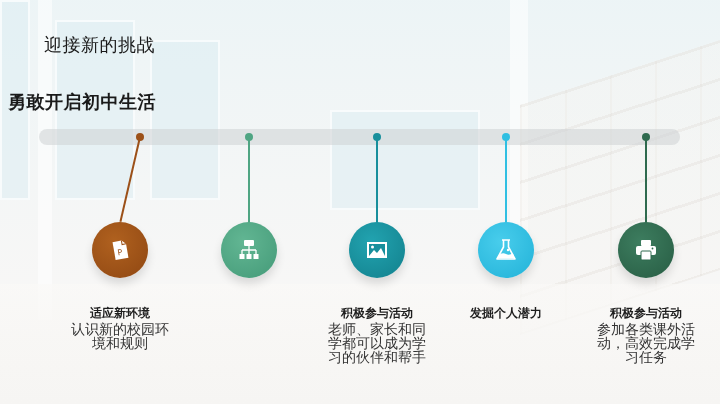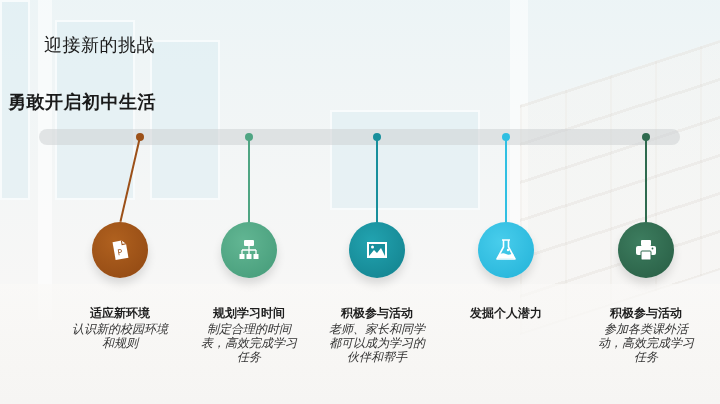--- a/index.html
+++ b/index.html
@@ -47,21 +47,21 @@
       display: flex; align-items: center; justify-content: center;
       box-shadow: 0 6px 10px rgba(0,0,0,0.12);
     }
     .circle svg { width: 26px; height: 26px; }
     .label {
       position: absolute; top: 305px; left: 0; width: 130px; text-align: center;
       font-size: 12px; font-weight: bold; color: #1e1e1e;
     }
     .desc {
       position: absolute; top: 322px; left: 15px; width: 100px; text-align: center;
-      font-size: 12px; line-height: 14px; color: #333; font-style: italic;
+      font-size: 14px; line-height: 14px; color: #333;
     }
   </style>
 </head>
 <body>
 
 <div class="bg">
   <div class="win" style="left:0;top:0;width:30px;height:200px;"></div>
   <div class="win" style="left:55px;top:20px;width:80px;height:180px;"></div>
   <div class="win" style="left:150px;top:40px;width:70px;height:160px;"></div>
   <div class="win" style="left:330px;top:110px;width:150px;height:100px;"></div>
@@ -97,22 +97,20 @@
   <div class="stem" style="left:65px;height:87px;background:#4fa583;"></div>
   <div class="circle" style="left:65px;background:radial-gradient(circle at 40% 35%, #62b693, #449a78);">
     <svg viewBox="0 0 26 26">
       <rect x="8" y="3" width="10" height="6" rx="1" fill="#fff"></rect>
       <path d="M13 9 V13 M6 13 H20 M6 13 V17 M13 13 V17 M20 13 V17" stroke="#fff" stroke-width="1.3" fill="none"></path>
       <rect x="3.5" y="17" width="5" height="5" fill="#fff"></rect>
       <rect x="10.5" y="17" width="5" height="5" fill="#fff"></rect>
       <rect x="17.5" y="17" width="5" height="5" fill="#fff"></rect>
     </svg>
   </div>
-  <div class="label">规划学习时间</div>
-  <div class="desc">制定合理的时间表，高效完成学习任务</div>
 </div>
 
 <div class="step" style="left:312px;">
   <div class="dot" style="left:65px;background:#188f9c;"></div>
   <div class="stem" style="left:65px;height:87px;background:#188f9c;"></div>
   <div class="circle" style="left:65px;background:radial-gradient(circle at 40% 35%, #22a3b0, #12808c);">
     <svg viewBox="0 0 26 26">
       <rect x="3" y="5" width="20" height="16" fill="#fff"></rect>
       <rect x="5" y="7" width="16" height="12" fill="#188f9c"></rect>
       <circle cx="8.5" cy="10" r="1.5" fill="#fff"></circle>

